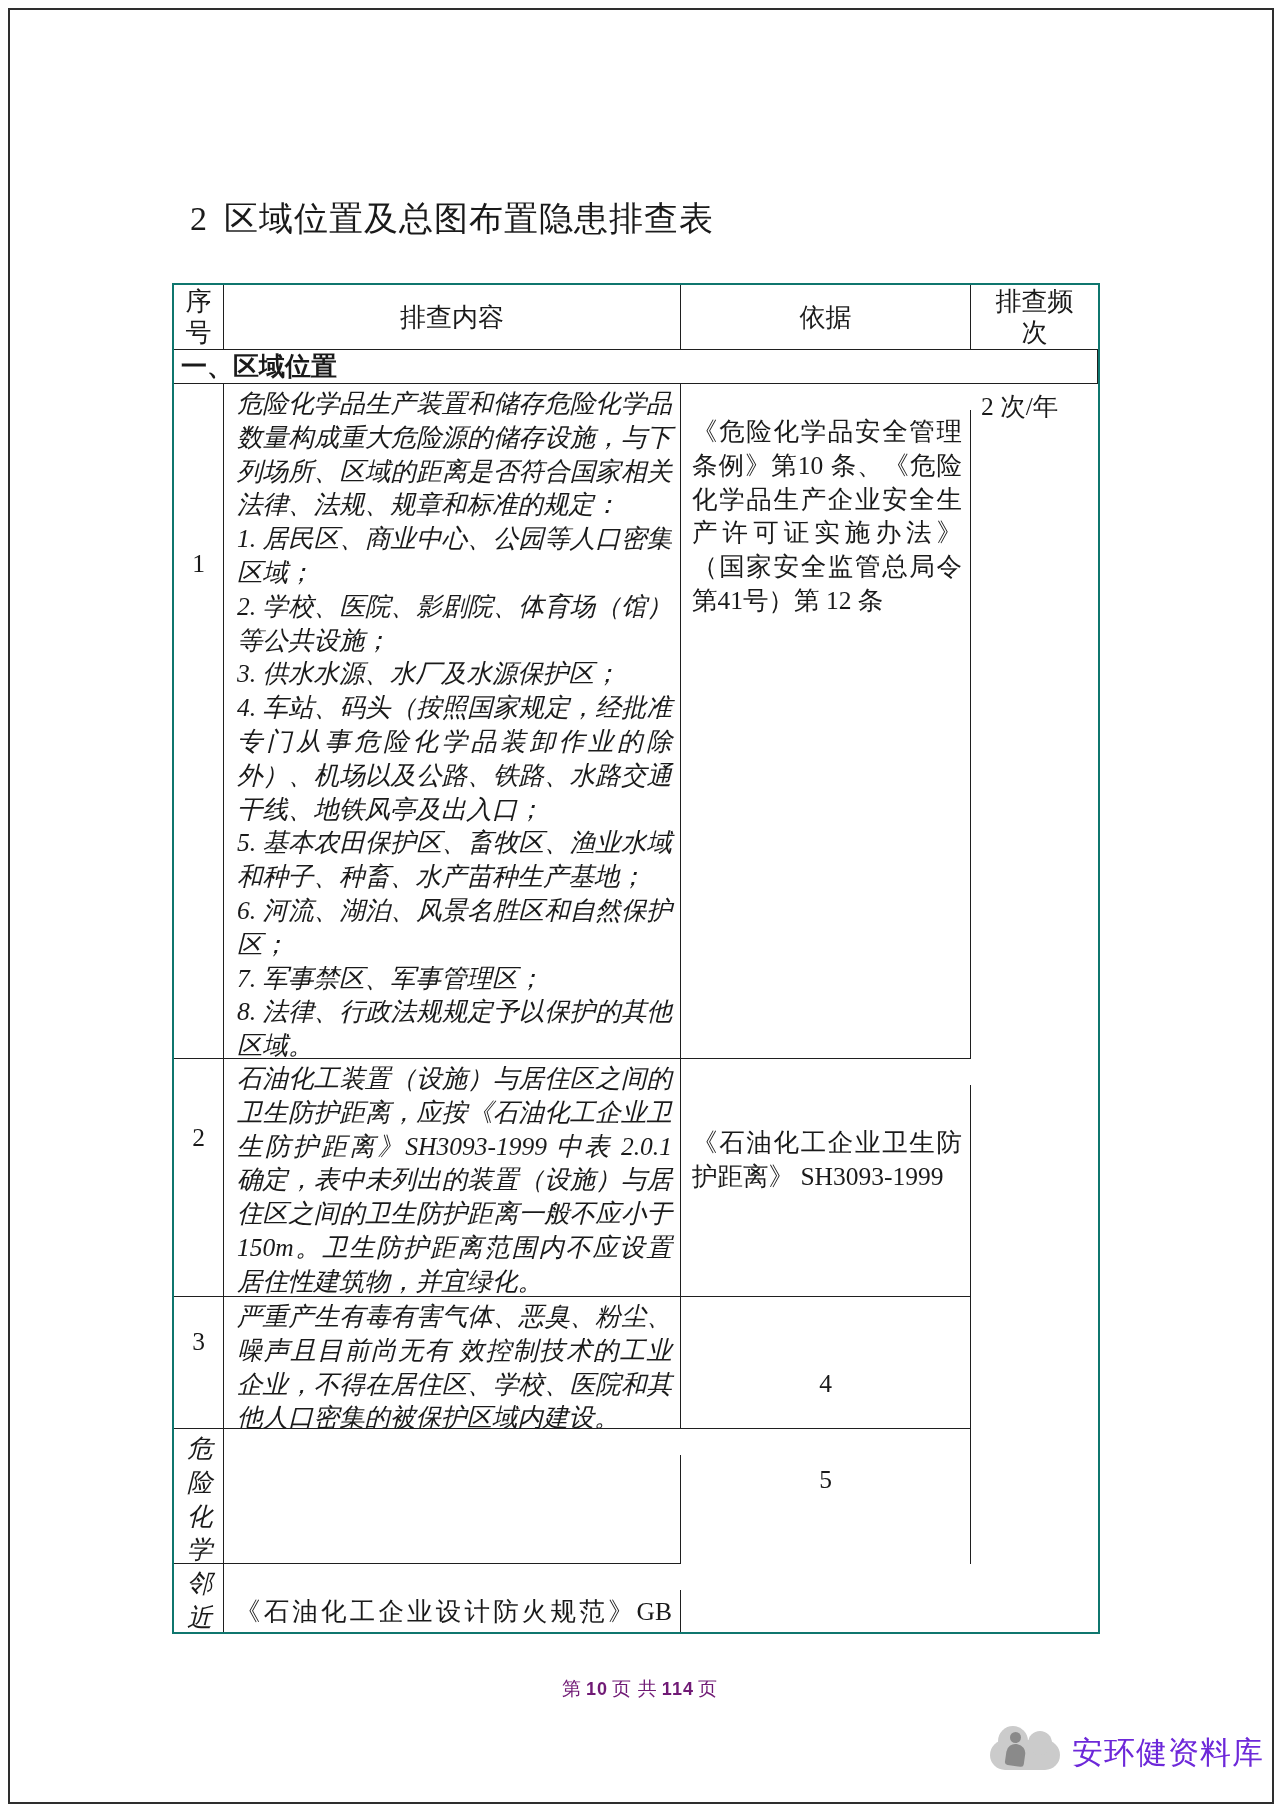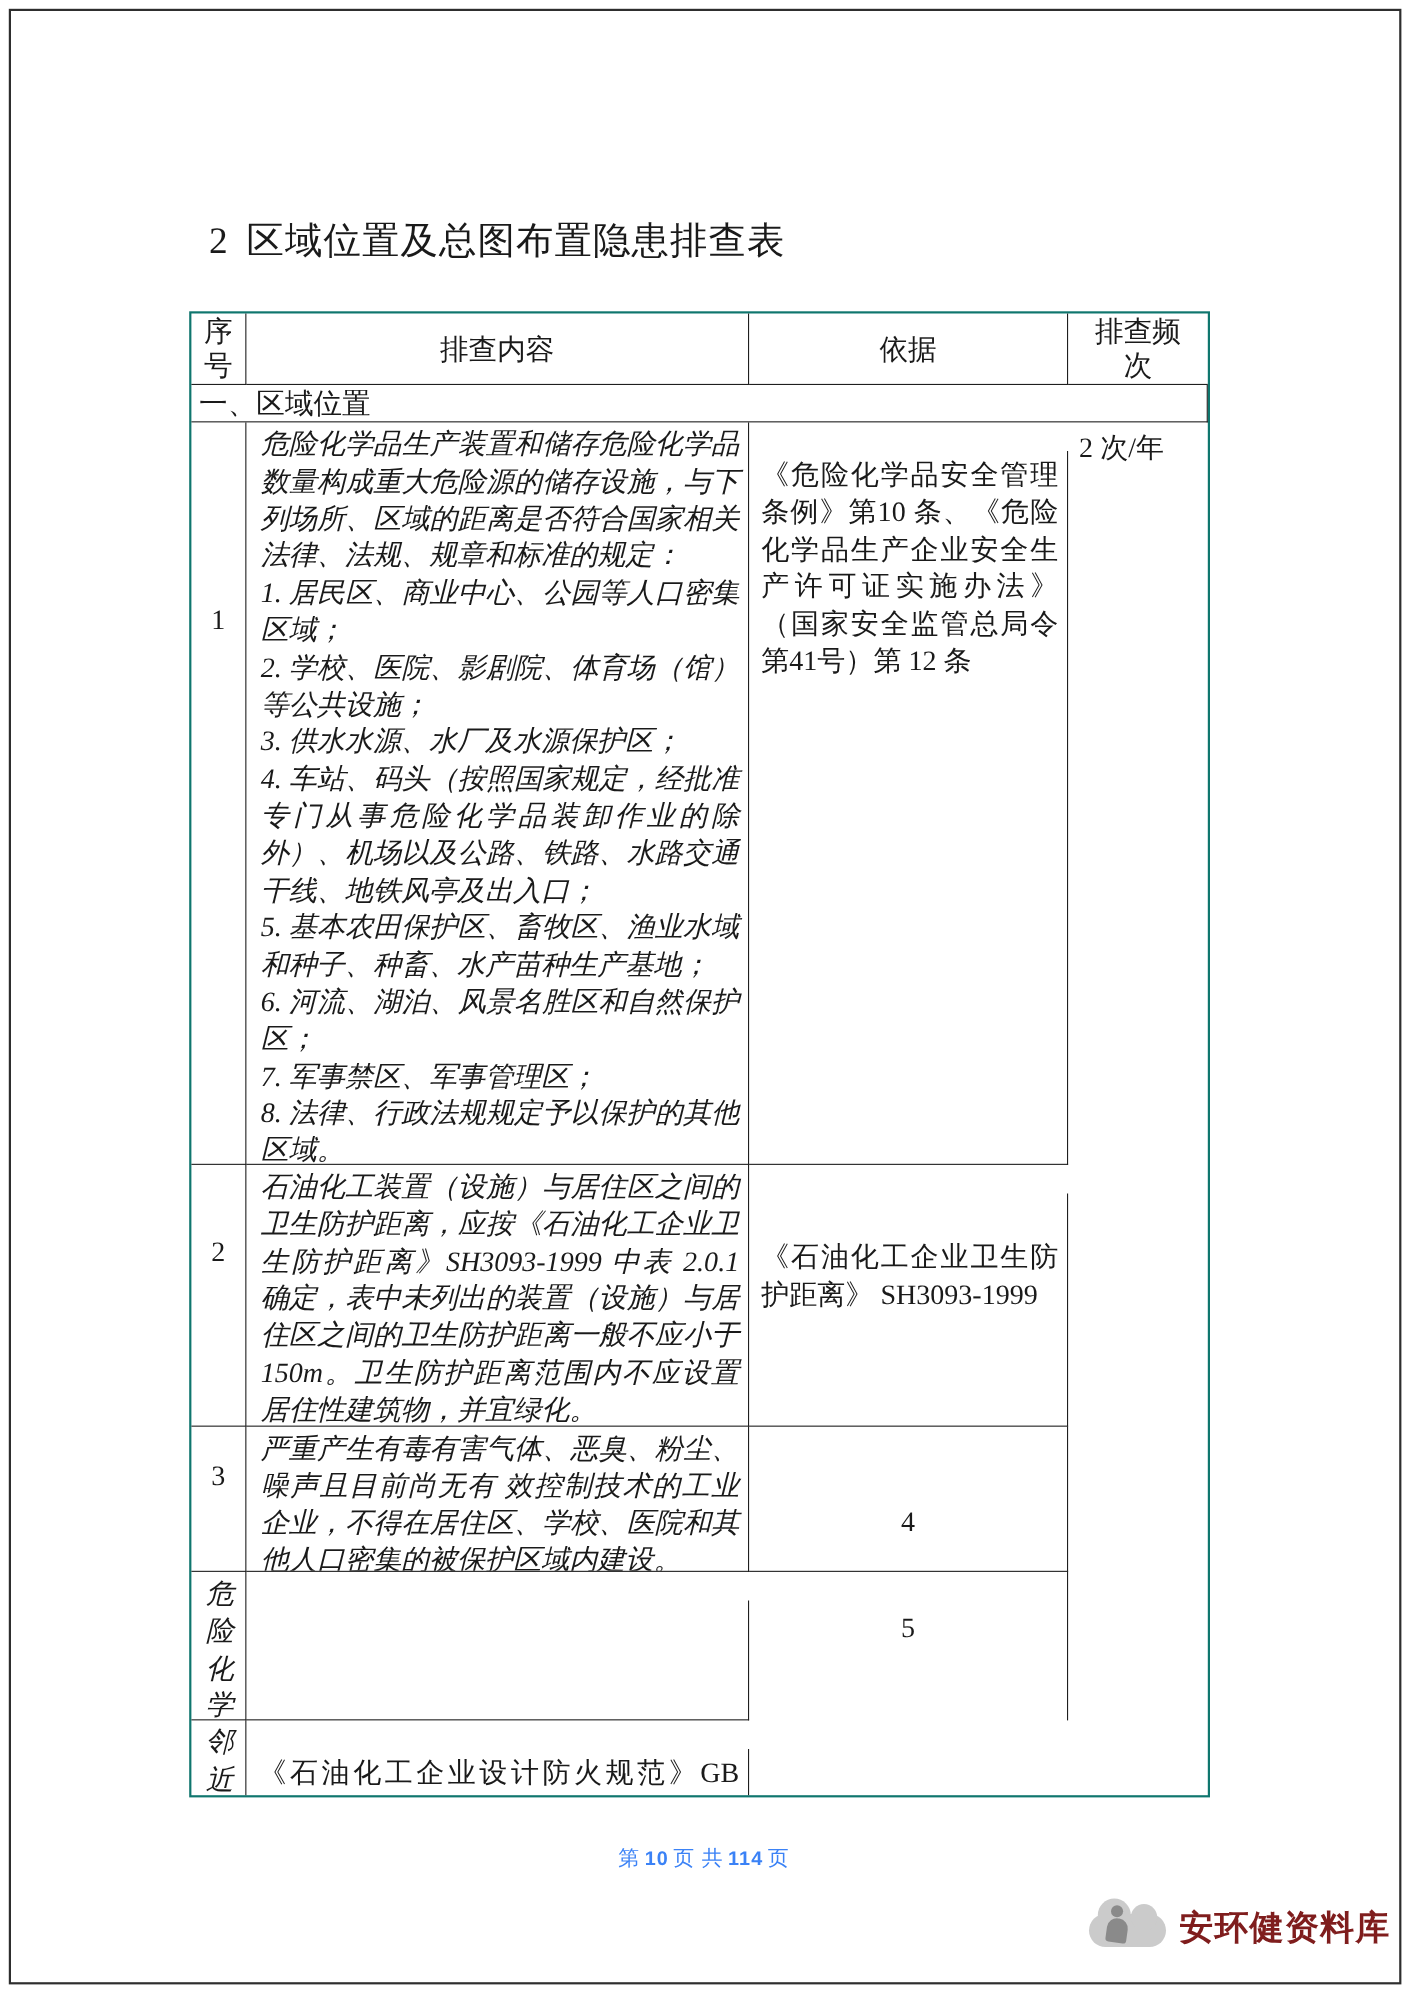--- a/index.html
+++ b/index.html
@@ -45,21 +45,21 @@
   .last-row{border-bottom:none;}
   .hdr{
     display:flex;align-items:center;justify-content:center;
     text-align:center;font-size:26px;line-height:31px;
   }
   .hdr-freq{padding:0 14px;}
   .section-cell{
     grid-column:1 / span 4;
     display:flex;align-items:center;
     padding-left:7px;
-    font-weight:400;font-size:26px;text-align:right;
+    font-weight:700;font-size:26px;text-align:right;
   }
   .no-cell{
     text-align:center;
   }
   .content-cell{
     padding:3px 8px 0 13px;
     text-align:justify;
     white-space:pre-line;
     font-style:italic;
   }
@@ -77,21 +77,21 @@
     white-space:nowrap;
   }
   .pt-r1{padding-top:163px;}
   .pt-r2{padding-top:62px;}
   .pt-r3{padding-top:28px;}
   .pt-r4{padding-top:70px;}
   .pt-r5{padding-top:34px;}
   
   #page-footer{
     position:absolute;left:0;top:1676px;width:1280px;
-    text-align:center;font-size:19px;color:#3b82f6;
+    text-align:center;font-size:19px;color:#701a75;
     letter-spacing:1px;
   }
   #page-footer .pg-num{
     font-family:"Liberation Sans","DejaVu Sans",sans-serif;
     font-weight:700;font-size:18px;padding:0 4px;
   }
   
   #watermark{
     position:absolute;right:16px;top:1722px;
     display:flex;align-items:center;
@@ -113,21 +113,21 @@
     position:absolute;left:26px;top:10px;width:11px;height:11px;
     border-radius:50%;background:#8a8a8a;z-index:2;
   }
   .wm-person-body{
     position:absolute;left:22px;top:22px;width:19px;height:22px;
     border-radius:9px 9px 3px 3px;background:#8a8a8a;z-index:2;
     transform:rotate(8deg);
   }
   .wm-text{
     font-family:"Liberation Sans","DejaVu Sans",sans-serif;
-    font-size:31px;font-weight:700;color:#7f1d1d;
+    font-size:31px;font-weight:400;color:#6d28d9;
     letter-spacing:1px;white-space:nowrap;
   }
 </style>
 </head>
 <body>
 
 <div id="page">
 
   <div id="page-border"></div>
 

